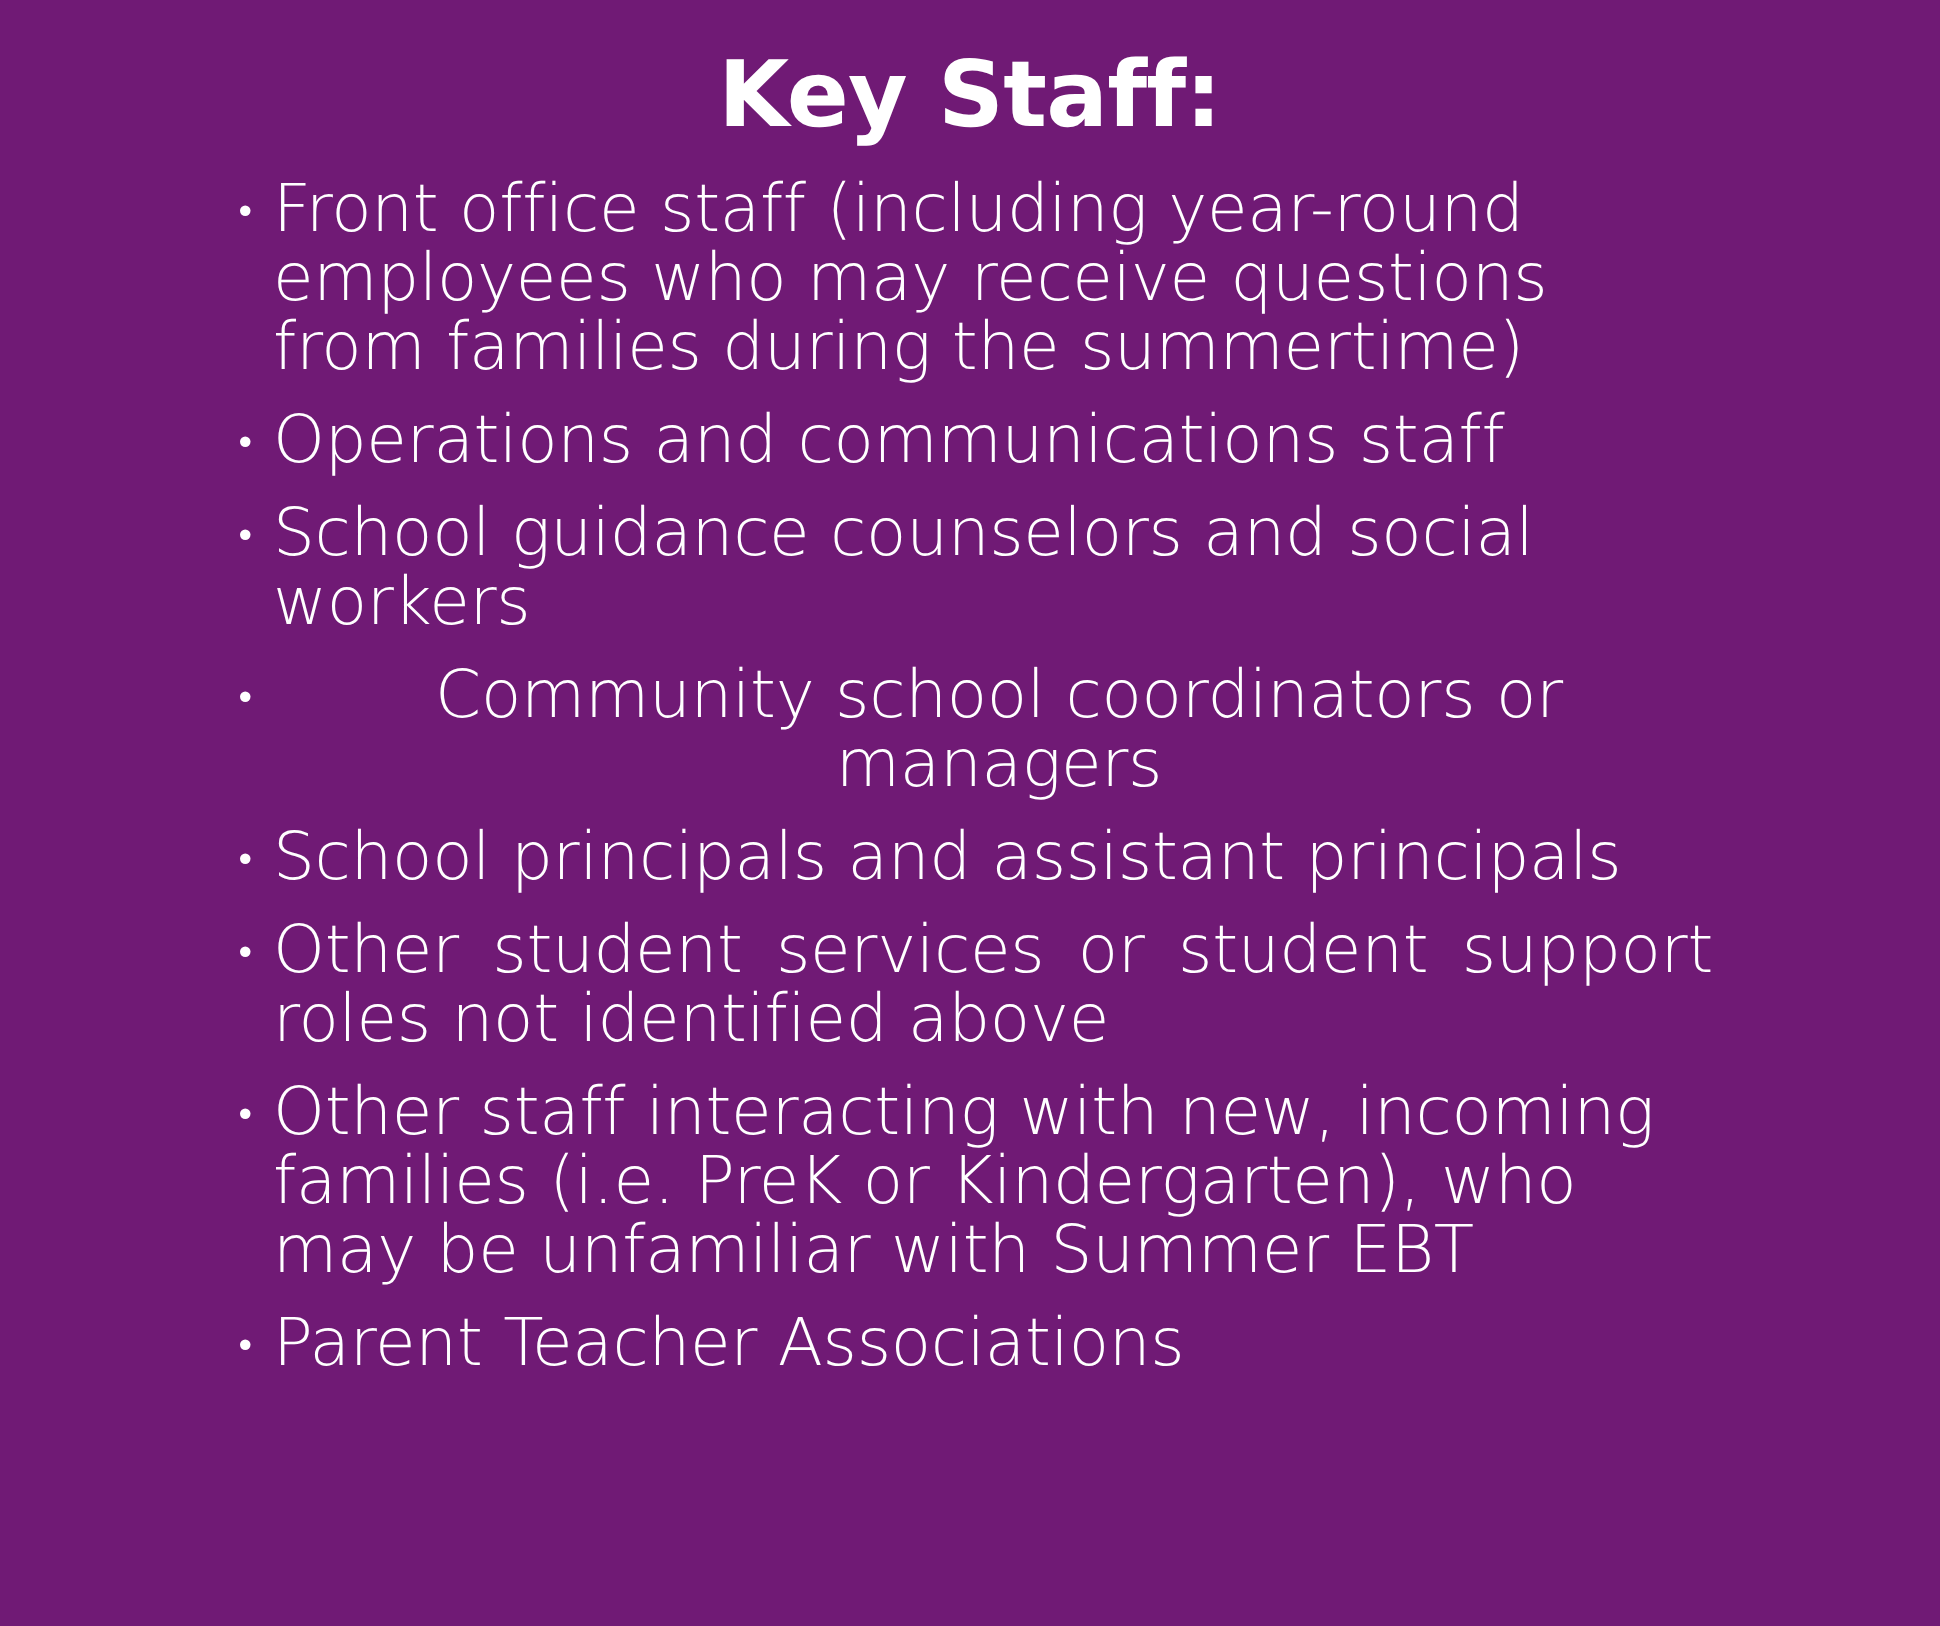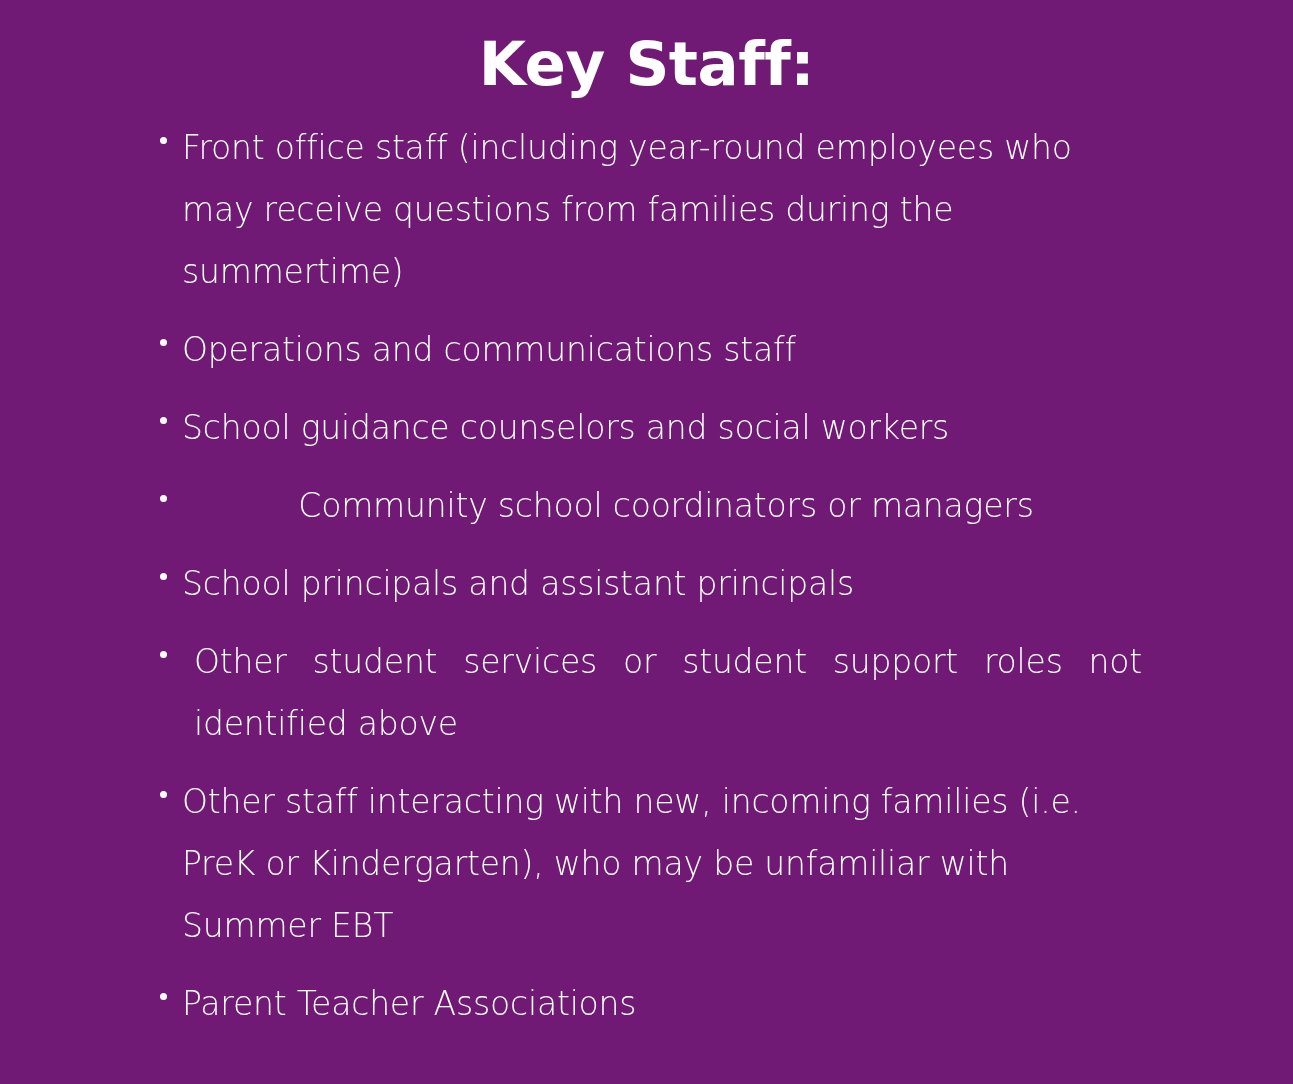--- a/index.html
+++ b/index.html
@@ -43,40 +43,39 @@
     margin: 0;
     padding: 0;
   }
   .bullet-item {
     position: relative;
     padding-left: 30px;
     margin: 0 0 16px 0;
     color: #ffffff;
     font-family: "DejaVu Sans", "Liberation Sans", sans-serif;
     font-weight: 300;
-    font-size: 33px;
-    line-height: 62px;
+    font-size: 44px;
+    line-height: 46px;
     letter-spacing: -0.2px;
     width: 990px;
     box-sizing: border-box;
   }
   .bullet-item .dot {
     position: absolute;
     left: 8px;
     top: 20px;
     width: 7px;
     height: 7px;
     border-radius: 50%;
     background: #ffffff;
   }
   .bullet-item.justified .bullet-text {
     display: block;
     text-align: justify;
     text-align-last: left;
-    margin-left: 12px;
   }
   .bullet-item.indented {
     padding-left: 38px;
     text-align: center;
   }
   .bullet-text {
     display: block;
   }
 </style>
 </head>

